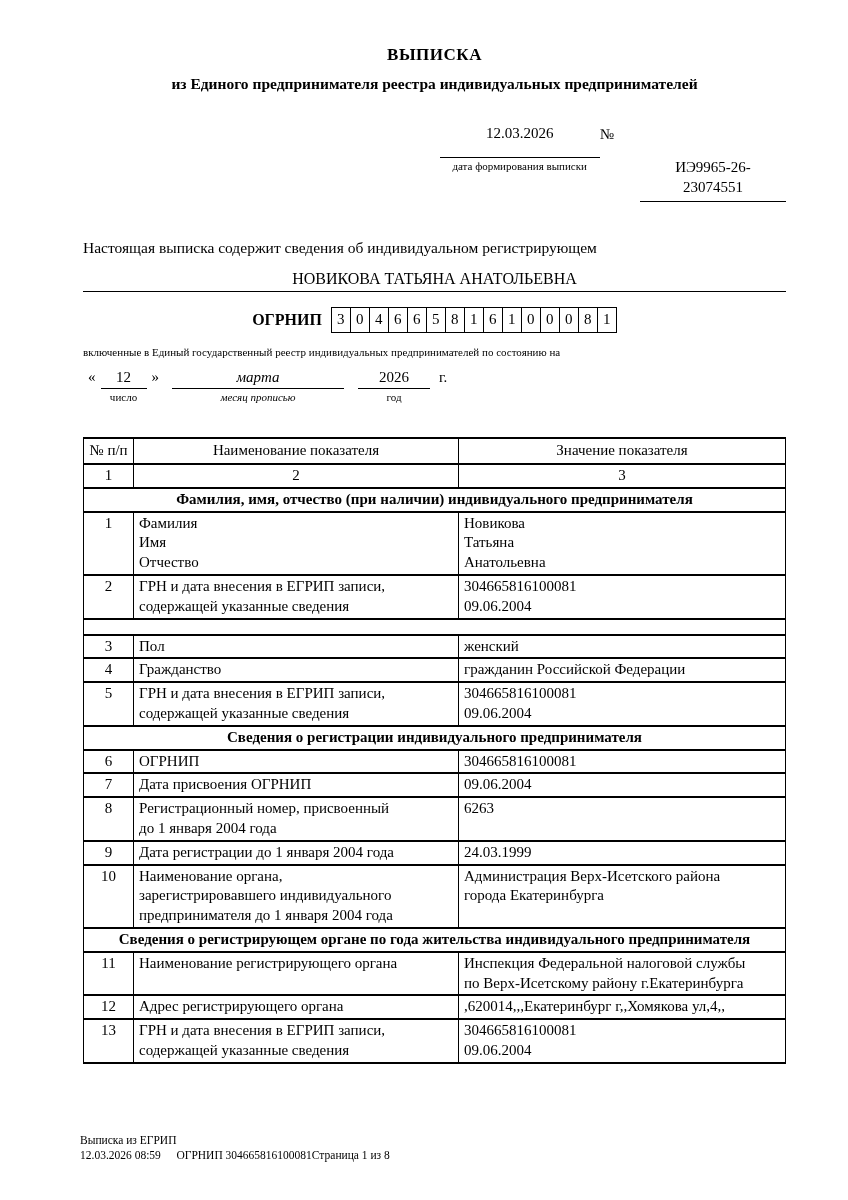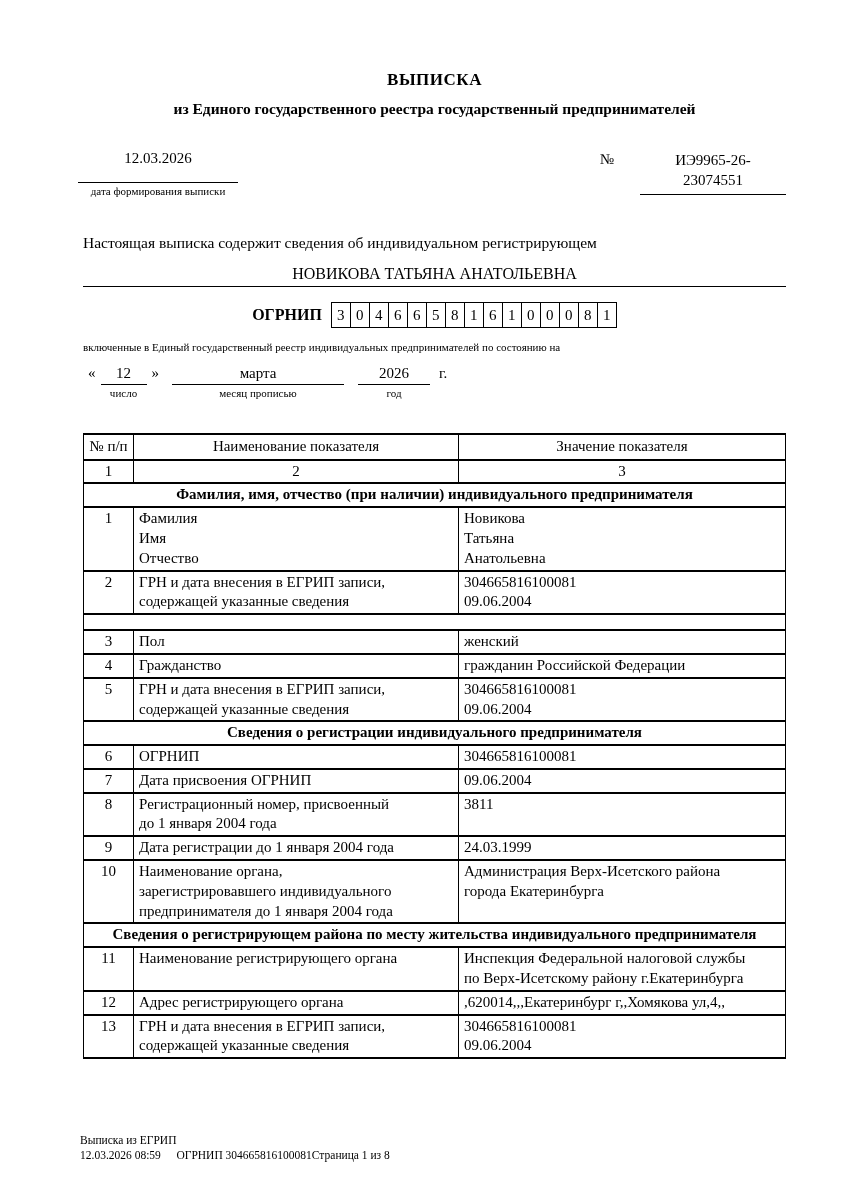--- a/index.html
+++ b/index.html
@@ -4,32 +4,32 @@
 <style>
   * { margin: 0; padding: 0; box-sizing: border-box; }
   html, body { background: #ffffff; }
   body {
     width: 848px; height: 1200px;
     font-family: "Liberation Serif", serif;
     color: #000000;
     position: relative;
     overflow: hidden;
   }
-  .content { position: absolute; left: 83px; top: 70px; width: 703px; }
+  .content { position: absolute; left: 83px; top: 45px; width: 703px; }
 
   .doc-title { text-align: center; font-weight: bold; font-size: 17px; letter-spacing: .5px; }
   .doc-subtitle { text-align: center; font-weight: bold; font-size: 15.5px; margin-top: 10px; }
 
-  .header-row { display: flex; justify-content: space-between; margin-top: 32px; }
+  .header-row { display: flex; justify-content: flex-end; margin-top: 32px; }
   .date-block { width: 160px; margin-left: -5px; text-align: center; font-size: 15px; }
   .date-block .fill-line { padding-bottom: 15px; border-bottom: 1px solid #000; }
   .fill-caption { font-size: 11px; margin-top: 2px; text-align: center; }
   .num-block { display: flex; align-items: flex-start; }
   .num-sign { font-size: 15px; margin-right: 26px; margin-top: 1px; }
-  .num-value { width: 146px; text-align: center; font-size: 15px; line-height: 1.35; border-bottom: 1px solid #000; padding-bottom: 3px; }
+  .num-value { width: 146px; text-align: center; font-size: 15px; line-height: 1.35; border-bottom: 1px solid #000; padding-bottom: 3px; margin-top: 32px; }
 
   .intro { font-size: 15.5px; margin-top: 37px; }
 
   .name-block { margin-top: 13px; }
   .person-name { text-align: center; font-size: 16px; border-bottom: 1px solid #000; padding-bottom: 3px; }
   .name-caption { font-size: 11px; text-align: center; margin-top: 1px; }
 
   .ogrnip-row { margin-top: 15px; display: flex; justify-content: center; align-items: center; }
   .ogrnip-label { font-weight: bold; font-size: 16px; margin-right: 9px; }
   .digit-boxes { display: flex; }
@@ -39,21 +39,21 @@
   }
   .digit-cell:first-child { margin-left: 0; }
 
   .included { font-size: 11px; line-height: 1.34; margin-top: 12px; }
 
   .date-line { display: flex; align-items: flex-start; margin-top: 10px; font-size: 15px; }
   .quote { margin: 0 5px; }
   .blank { text-align: center; }
   .blank .blank-value { border-bottom: 1px solid #000; padding-bottom: 2px; }
   .blank-day { width: 46px; }
-  .blank-month { width: 172px; margin-left: 8px; }
+  .blank-month { width: 172px; margin-left: 8px; font-style: italic; }
   .blank-year { width: 72px; margin-left: 14px; }
   .year-suffix { margin-left: 9px; }
 
   table.main { width: 100%; border-collapse: collapse; margin-top: 34px; font-size: 15px; line-height: 1.32; }
   table.main th, table.main td {
     border: 1px solid #000; border-top-width: 2px; border-bottom-width: 2px;
     padding: 1px 5px; vertical-align: top;
   }
   table.main th { font-weight: normal; text-align: center; padding: 2px 5px; }
   col.c-num { width: 50px; }
@@ -72,21 +72,21 @@
   .footer-left { text-align: left; }
   .footer-center { text-align: center; }
   .footer-right { text-align: right; }
 </style>
 </head>
 <body>
 
 <div class="content">
 
   <div class="doc-title">ВЫПИСКА</div>
-  <div class="doc-subtitle">из Единого государственного реестра государственный предпринимателей</div>
+  <div class="doc-subtitle">из Единого предпринимателя реестра индивидуальных предпринимателей</div>
 
   <div class="header-row">
     <div class="date-block">
       <div class="fill-line">12.03.2026</div>
       <div class="fill-caption">дата формирования выписки</div>
     </div>
     <div class="num-block">
       <div class="num-sign">№</div>
       <div class="num-value">
         <div>ИЭ9965-26-</div>
@@ -210,37 +210,37 @@
       </tr>
       <tr>
         <td class="cell-num">7</td>
         <td class="cell-name">Дата присвоения ОГРНИП</td>
         <td class="cell-value">09.06.2004</td>
       </tr>
       <tr>
         <td class="cell-num">8</td>
         <td class="cell-name">Регистрационный номер, присвоенный
 до 1 января 2004 года</td>
-        <td class="cell-value">3811</td>
+        <td class="cell-value">6263</td>
       </tr>
       <tr>
         <td class="cell-num">9</td>
         <td class="cell-name">Дата регистрации до 1 января 2004 года</td>
         <td class="cell-value">24.03.1999</td>
       </tr>
       <tr>
         <td class="cell-num">10</td>
         <td class="cell-name">Наименование органа,
 зарегистрировавшего индивидуального
 предпринимателя до 1 января 2004 года</td>
         <td class="cell-value">Администрация Верх-Исетского района
 города Екатеринбурга</td>
       </tr>
       <tr class="section-row">
-        <td colspan="3">Сведения о регистрирующем района по месту жительства индивидуального предпринимателя</td>
+        <td colspan="3">Сведения о регистрирующем органе по года жительства индивидуального предпринимателя</td>
       </tr>
       <tr>
         <td class="cell-num">11</td>
         <td class="cell-name">Наименование регистрирующего органа</td>
         <td class="cell-value">Инспекция Федеральной налоговой службы
 по Верх-Исетскому району г.Екатеринбурга</td>
       </tr>
       <tr>
         <td class="cell-num">12</td>
         <td class="cell-name">Адрес регистрирующего органа</td>

